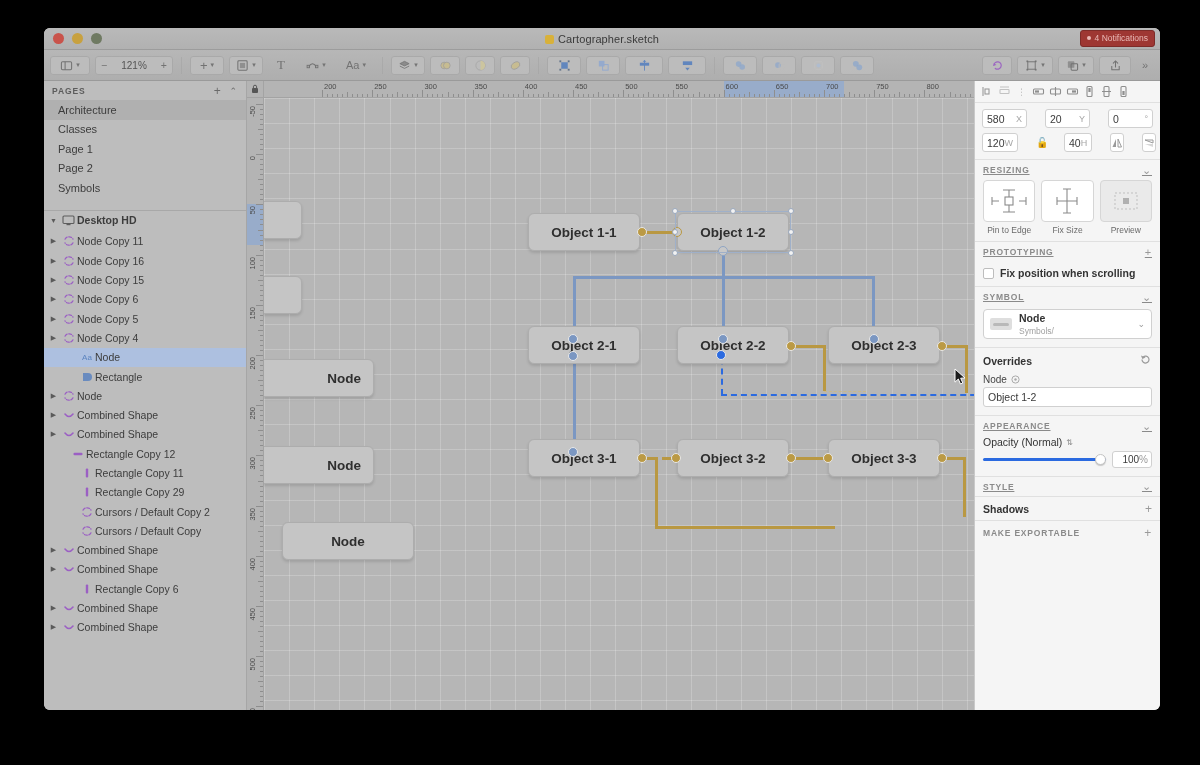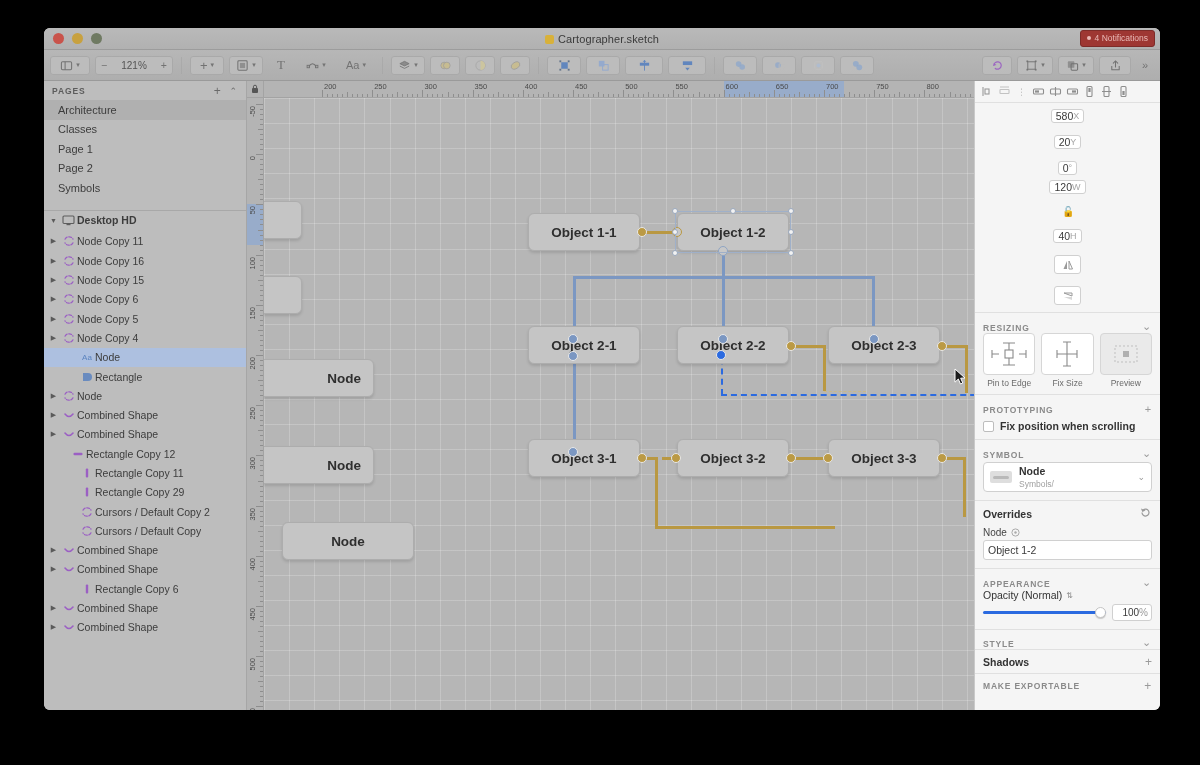--- a/index.html
+++ b/index.html
@@ -196,39 +196,39 @@
     font-size: 10.5px; color: #3a3a3a;
     overflow: hidden;
   }
   .insp-align {
     height: 22px; display: flex; align-items: center;
     gap: 2px; padding: 0 5px; border-bottom: 1px solid #e0e0e0;
   }
   .ai { width: 15px; height: 15px; display:flex; align-items:center; justify-content:center; }
   .ai.dots { color: #b5b5b5; font-size: 9px; letter-spacing: 0; }
   .coord-rows { padding: 6px 7px 7px; border-bottom: 1px solid #e0e0e0; }
-  .crow { display: flex; gap: 12px; margin-bottom: 5px; align-items: center; flex-direction: column; }
+  .crow { display: flex; gap: 18px; margin-bottom: 5px; align-items: center; }
   .crow:last-child { margin-bottom: 0; }
   .field {
     flex: 1; height: 19px; background: #fff;
     border: 1px solid #d0d0d0; border-radius: 3px;
     display: flex; align-items: center; padding: 0 4px;
     font-size: 10.5px;
   }
   .field .u { margin-left: auto; color: #a6a6a6; font-size: 9px; }
   .lockicon { width: 10px; text-align:center; color: #9a9a9a; font-size: 10px; }
   .flipbtn {
     width: 27px; height: 19px; background: #fff;
     border: 1px solid #d0d0d0; border-radius: 3px;
     display: flex; align-items: center; justify-content: center;
     color: #8c8c8c;
   }
   .sect-head {
-    height: 20px; display: flex; align-items: flex-end; padding: 0 8px;
-    font-size: 8.5px; letter-spacing: .8px; color: #8a8a8a; font-weight: bold;
+    height: 20px; display: flex; align-items: center; padding: 0 8px;
+    font-size: 8.5px; letter-spacing: .8px; color: #8a8a8a; font-weight: bold; text-decoration: underline;
   }
   .sect-head .sp { flex: 1; }
   .sect-head .act { color: #9a9a9a; font-size: 11px; font-weight: normal; }
   .resize-row {
     display: flex; gap: 6px; padding: 0 8px 6px;
     border-bottom: 1px solid #e0e0e0;
   }
   .rz { flex: 1; }
   .rz-box {
     height: 42px; background: #fff; border: 1px solid #d6d6d6;

